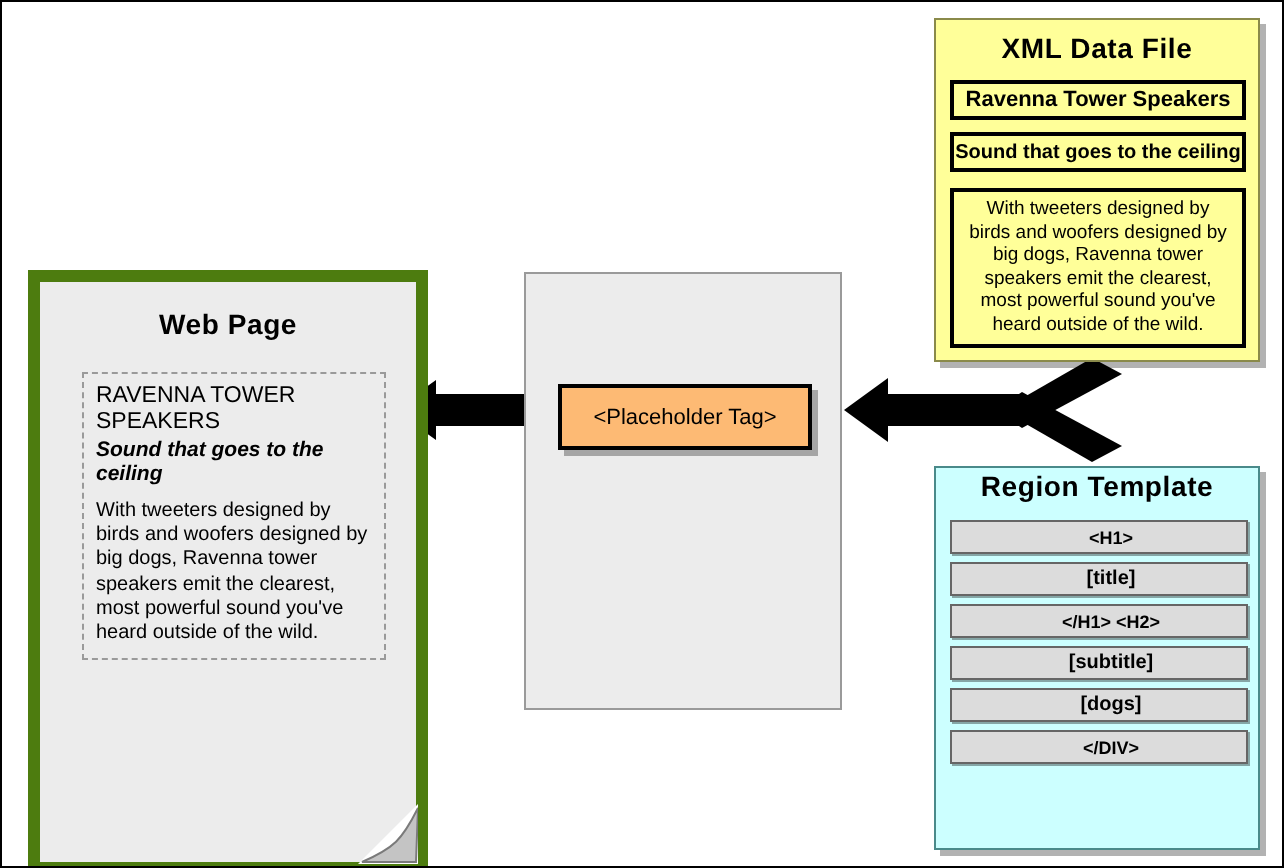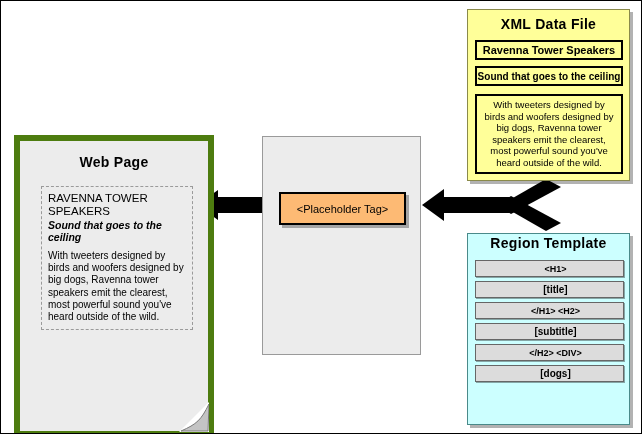--- a/index.html
+++ b/index.html
@@ -260,18 +260,18 @@
     <div class="xml-box" id="xml-body">With tweeters designed by birds and woofers designed by big dogs, Ravenna tower speakers emit the clearest, most powerful sound you've heard outside of the wild.</div>
   </div>
 
   <div class="panel" id="regiontemplate">
     <div class="panel-title">Region Template</div>
     <div id="region-rows">
         <div class="region-row">&lt;H1&gt;</div>
         <div class="region-row tall">[title]</div>
         <div class="region-row">&lt;/H1&gt; &lt;H2&gt;</div>
         <div class="region-row tall">[subtitle]</div>
-        <div class="region-row">&lt;/H2&gt; &lt;DIV&gt;</div>
         <div class="region-row tall">[dogs]</div>
+        <div class="region-row">&lt;/DIV&gt;</div>
       </div>
   </div>
 
 </div>
 
 </body></html>

